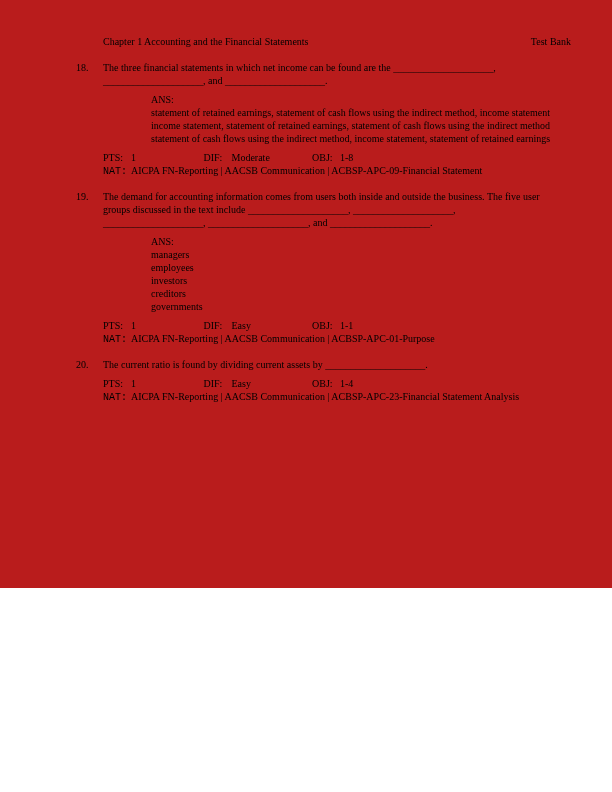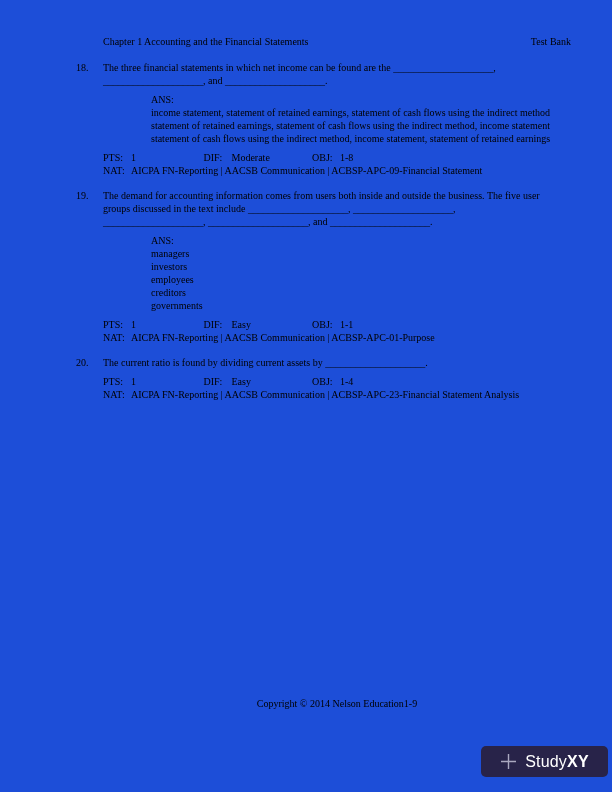--- a/index.html
+++ b/index.html
@@ -2,34 +2,34 @@
 <html><head>
 <meta charset="utf-8">
 <style>
   * { margin:0; padding:0; box-sizing:border-box; }
   html, body { background:#ffffff; }
   body {
     width:612px; height:792px;
     font-family:"Liberation Serif", serif;
     font-size:10px; line-height:13px; color:#000000;
   }
-  .page { position:relative; width:612px; height:792px; background:#1d4ed8; overflow:hidden; }
+  .page { position:relative; width:612px; height:588px; background:#b91c1c; overflow:hidden; }
   .main { position:absolute; left:103px; top:35px; width:468px; }
   .header-row { display:flex; justify-content:space-between; margin-bottom:13px; }
   .questions { width:438px; }
   .question { position:relative; margin-bottom:12px; }
   .q-num { position:absolute; left:-27px; top:0; }
   .ans-block { margin-top:6px;margin-left:48px; }
   .meta-block { margin-top:6px; }
   .ans-line { white-space:nowrap; }
   .meta-row { white-space:nowrap; }
   .meta-cell { display:inline-block; width:98px; vertical-align:top; }
   .meta-cell.last { width:auto;margin-left:8px; }
   .meta-label, .inline-label { display:inline-block; width:28px; }
-  .nat-row .inline-label { width:28px; }
+  .nat-row .inline-label { width:28px;font-family:Liberation Mono, monospace; }
   .footer-row {
     position:absolute; left:103px; top:697px; width:468px;
     display:flex; justify-content:center;
   }
   .badge {
     position:absolute; left:481px; top:746px; width:127px; height:31px;
     background:#282349; border-radius:5px;
     display:flex; align-items:center; justify-content:center; gap:8px;
     font-family:"Liberation Sans", sans-serif;
   }
@@ -49,42 +49,42 @@
       <span>Test Bank</span>
     </div>
 
     <div class="questions">
 
       <div class="question">
         <span class="q-num">18.</span>
         <div class="q-text">The three financial statements in which net income can be found are the ____________________, ____________________, and ____________________.</div>
         <div class="ans-block">
           <div>ANS:</div>
+          <div class="ans-line">statement of retained earnings, statement of cash flows using the indirect method, income statement</div>
           <div class="ans-line">income statement, statement of retained earnings, statement of cash flows using the indirect method</div>
-          <div class="ans-line">statement of retained earnings, statement of cash flows using the indirect method, income statement</div>
           <div class="ans-line">statement of cash flows using the indirect method, income statement, statement of retained earnings</div>
         </div>
         <div class="meta-block">
           <div class="meta-row">
             <span class="meta-cell"><span class="meta-label">PTS:</span><span>1</span></span>
             <span class="meta-cell"><span class="meta-label">DIF:</span><span>Moderate</span></span>
             <span class="meta-cell last"><span class="meta-label">OBJ:</span><span>1-8</span></span>
           </div>
           <div class="nat-row"><span class="inline-label">NAT:</span><span>AICPA FN-Reporting | AACSB Communication | ACBSP-APC-09-Financial Statement</span></div>
         </div>
       </div>
 
       <div class="question">
         <span class="q-num">19.</span>
         <div class="q-text">The demand for accounting information comes from users both inside and outside the business. The five user groups discussed in the text include ____________________, ____________________, ____________________, ____________________, and ____________________.</div>
         <div class="ans-block">
           <div>ANS:</div>
           <div class="ans-line">managers</div>
+          <div class="ans-line">employees</div>
           <div class="ans-line">investors</div>
-          <div class="ans-line">employees</div>
           <div class="ans-line">creditors</div>
           <div class="ans-line">governments</div>
         </div>
         <div class="meta-block">
           <div class="meta-row">
             <span class="meta-cell"><span class="meta-label">PTS:</span><span>1</span></span>
             <span class="meta-cell"><span class="meta-label">DIF:</span><span>Easy</span></span>
             <span class="meta-cell last"><span class="meta-label">OBJ:</span><span>1-1</span></span>
           </div>
           <div class="nat-row"><span class="inline-label">NAT:</span><span>AICPA FN-Reporting | AACSB Communication | ACBSP-APC-01-Purpose</span></div>

